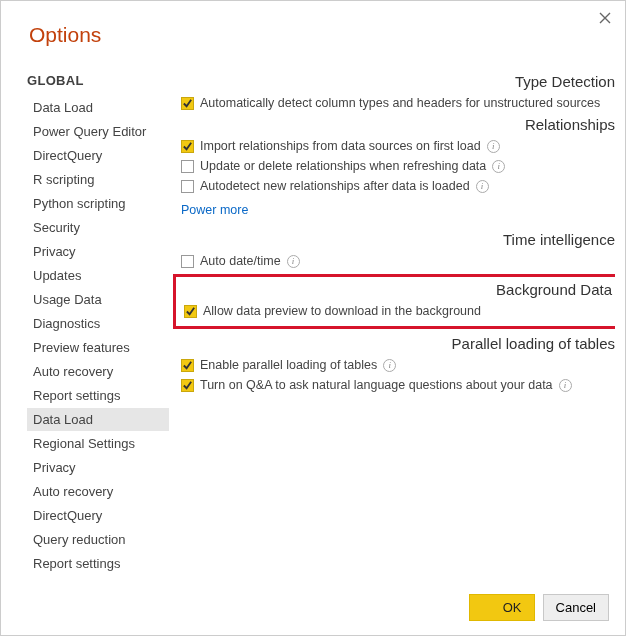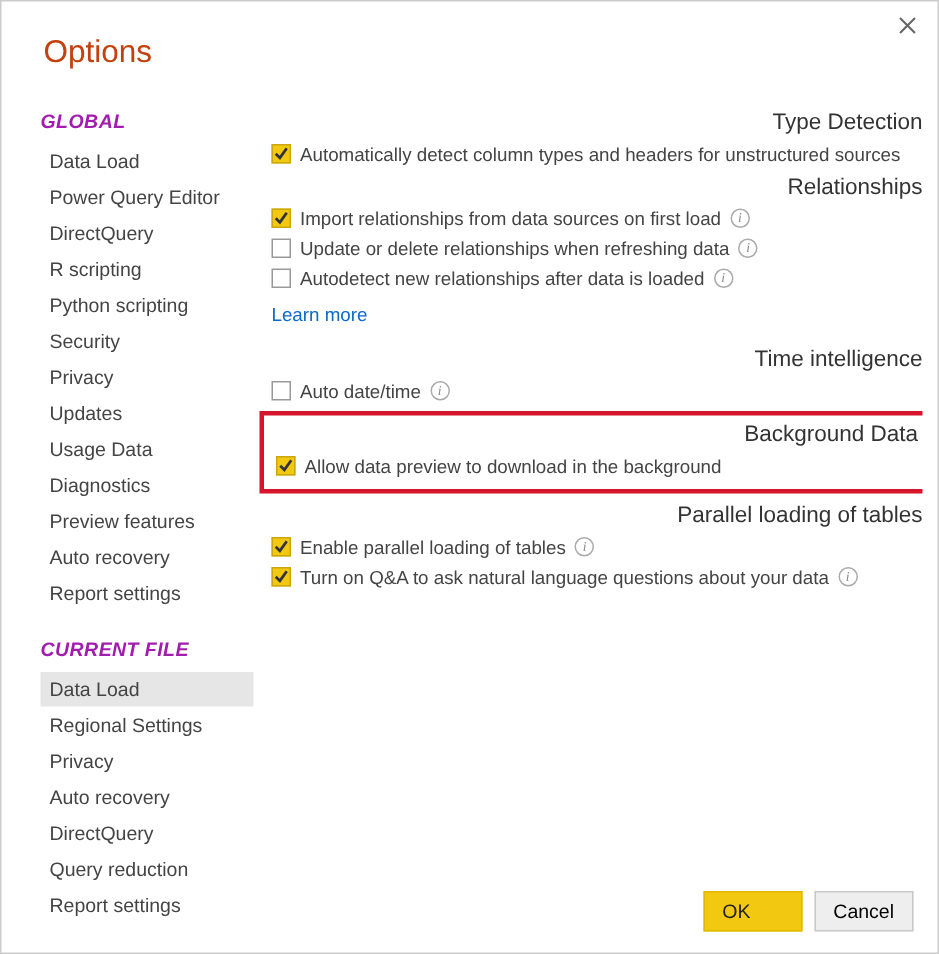--- a/index.html
+++ b/index.html
@@ -39,24 +39,23 @@
     height: 510px;
   }
   .sidebar {
     width: 142px;
     flex-shrink: 0;
     font-size: 13px;
     color: #444;
   }
   .sidebar-header {
     font-weight: 600;
-    color: #a21caf;
+    color: #404040;
     margin: 10px 0 8px 0;
     letter-spacing: 0.3px;
-    font-style: italic;
   }
   .sidebar-item {
     padding: 4px 8px 4px 6px;
     margin: 1px 0;
     cursor: pointer;
     color: #444;
   }
   .sidebar-item.selected {
     background: #e6e6e6;
   }
@@ -68,21 +67,21 @@
   }
   .section-title {
     font-size: 15px;
     color: #333;
     margin: 4px 0 6px 0;
     font-weight: 400;
     text-align: right;
   }
   .option-row {
     display: flex;
-    align-items: flex-start;
+    align-items: center;
     margin: 3px 0 6px 0;
     font-size: 12.5px;
     color: #444;
   }
   .cb {
     width: 13px;
     height: 13px;
     border: 1px solid #999;
     margin-right: 6px;
     flex-shrink: 0;
@@ -133,21 +132,21 @@
     display: flex;
     gap: 8px;
   }
   .btn {
     min-width: 66px;
     padding: 5px 12px;
     font-size: 13px;
     border: 1px solid #c8c8c8;
     background: #eee;
     cursor: pointer;
-    text-align: left;
+    text-align: right;
   }
   .btn.primary {
     background: #f2c811;
     border-color: #e0b800;
     color: #222;
   }
 </style>
 </head>
 <body>
 
@@ -171,21 +170,20 @@
         <div class="sidebar-item">Python scripting</div>
         <div class="sidebar-item">Security</div>
         <div class="sidebar-item">Privacy</div>
         <div class="sidebar-item">Updates</div>
         <div class="sidebar-item">Usage Data</div>
         <div class="sidebar-item">Diagnostics</div>
         <div class="sidebar-item">Preview features</div>
         <div class="sidebar-item">Auto recovery</div>
         <div class="sidebar-item">Report settings</div>
       </div>
-    <div class="sidebar-header" style="margin-top:18px">CURRENT FILE</div>
     <div id="current-list">
         <div class="sidebar-item selected">Data Load</div>
         <div class="sidebar-item">Regional Settings</div>
         <div class="sidebar-item">Privacy</div>
         <div class="sidebar-item">Auto recovery</div>
         <div class="sidebar-item">DirectQuery</div>
         <div class="sidebar-item">Query reduction</div>
         <div class="sidebar-item">Report settings</div>
       </div>
   </div>
@@ -215,21 +213,21 @@
     <div class="option-row">
       <span class="cb"></span>
       <span>Update or delete relationships when refreshing data</span>
       <span class="info-icon">i</span>
     </div>
     <div class="option-row">
       <span class="cb"></span>
       <span>Autodetect new relationships after data is loaded</span>
       <span class="info-icon">i</span>
     </div>
-    <span class="learn-link">Learn more</span>
+    <span class="learn-link">Power more</span>
 
     <div class="section-title">Time intelligence</div>
     <div class="option-row">
       <span class="cb"></span>
       <span>Auto date/time</span>
       <span class="info-icon">i</span>
     </div>
 
     <div class="highlight-box">
       <div class="section-title" style="margin-top:0">Background Data</div>

